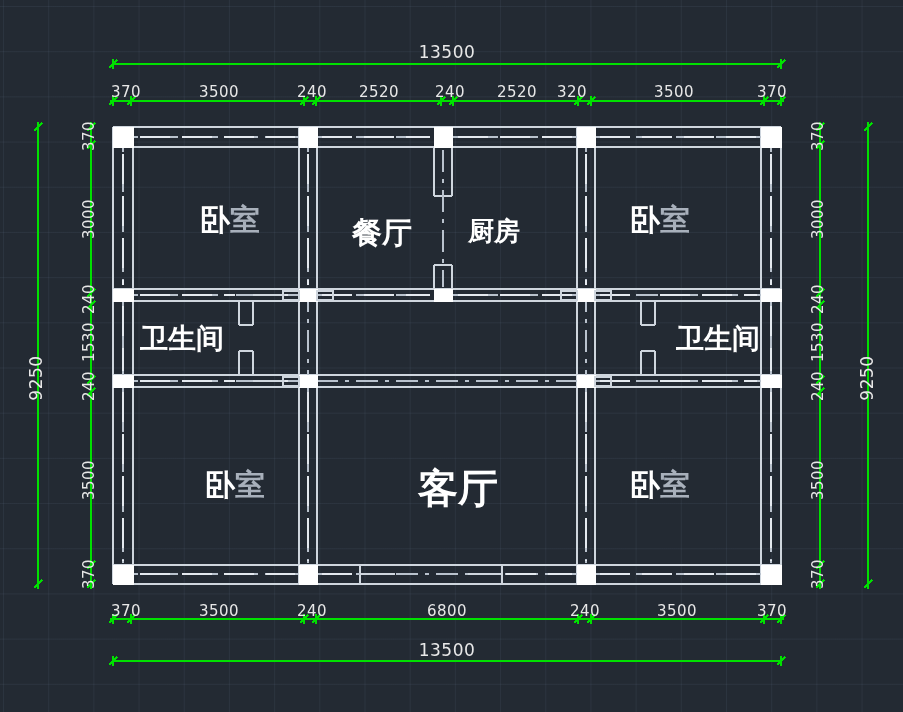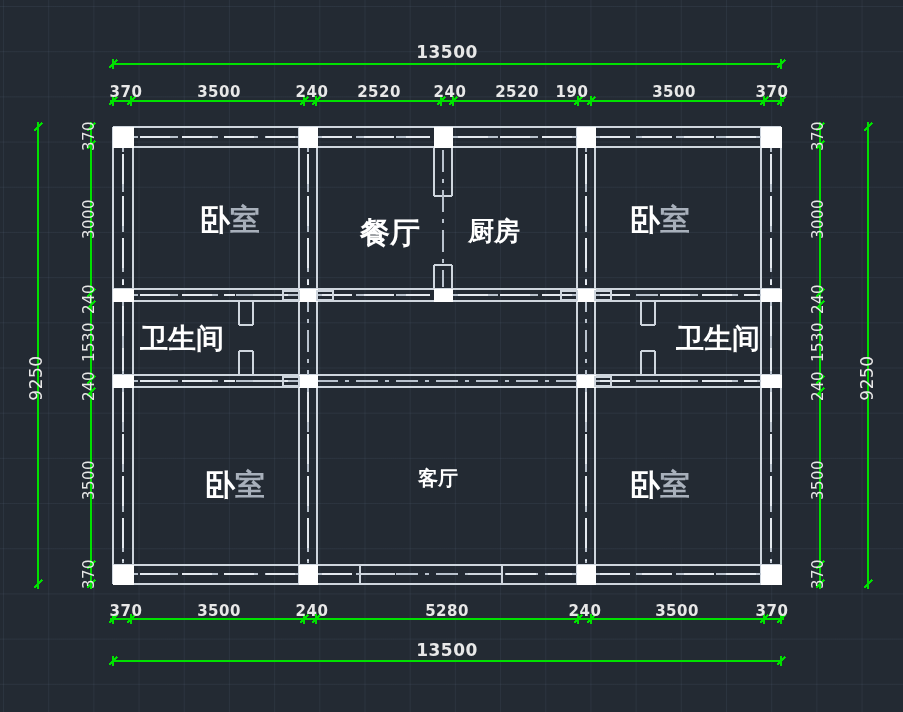--- a/index.html
+++ b/index.html
@@ -54,21 +54,20 @@
     font-family: "DejaVu Sans", "Liberation Sans", sans-serif;
     white-space: nowrap;
     user-select: none;
     letter-spacing: 0.5px;
   }
   .dim-text.vert {
     transform-origin: 0 0;
   }
   .dim-text.center {
     transform: translateX(-50%);
-    font-weight: bold;
   }
 </style>
 </head>
 <body>
 
 <div id="app">
 
   <div id="grid"></div>
 
   <svg id="drawing" viewBox="0 0 903 712" width="903" height="712" shape-rendering="crispEdges">
@@ -291,58 +290,58 @@
       <use href="#tick-mark" x="868" y="584"></use>
     </g>
   </svg>
 
   <div id="text-layer">
 
     <div class="room-label" style="left:200px; top:205px; font-size:30px;">
       <span class="ch lbl-primary">卧</span><span class="ch lbl-dim">室</span>
     </div>
 
-    <div class="room-label lbl-primary" style="left:360px; top:218px; font-size:30px;">餐厅</div>
+    <div class="room-label lbl-primary" style="left:352px; top:218px; font-size:30px;">餐厅</div>
 
     <div class="room-label lbl-primary" style="left:468px; top:218px; font-size:26px;">厨房</div>
 
     <div class="room-label" style="left:630px; top:205px; font-size:30px;">
       <span class="ch lbl-primary">卧</span><span class="ch lbl-dim">室</span>
     </div>
 
     <div class="room-label lbl-primary" style="left:140px; top:325px; font-size:28px;">卫生间</div>
 
     <div class="room-label lbl-primary" style="left:676px; top:325px; font-size:28px;">卫生间</div>
 
     <div class="room-label" style="left:205px; top:470px; font-size:30px;">
       <span class="ch lbl-primary">卧</span><span class="ch lbl-dim">室</span>
     </div>
 
-    <div class="room-label lbl-primary" style="left:418px; top:468px; font-size:20px;">客厅</div>
+    <div class="room-label lbl-primary" style="left:418px; top:468px; font-size:40px;">客厅</div>
 
     <div class="room-label" style="left:630px; top:470px; font-size:30px;">
       <span class="ch lbl-primary">卧</span><span class="ch lbl-dim">室</span>
     </div>
 
     <div class="dim-text center" style="left:447px; top:42px; font-size:17px;">13500</div>
 
     <div class="dim-text center" style="left:126px; top:83px;">370</div>
     <div class="dim-text center" style="left:219px; top:83px;">3500</div>
     <div class="dim-text center" style="left:312px; top:83px;">240</div>
     <div class="dim-text center" style="left:379px; top:83px;">2520</div>
     <div class="dim-text center" style="left:450px; top:83px;">240</div>
     <div class="dim-text center" style="left:517px; top:83px;">2520</div>
-    <div class="dim-text center" style="left:572px; top:83px;">190</div>
+    <div class="dim-text center" style="left:572px; top:83px;">320</div>
     <div class="dim-text center" style="left:674px; top:83px;">3500</div>
     <div class="dim-text center" style="left:772px; top:83px;">370</div>
 
     <div class="dim-text center" style="left:126px; top:602px;">370</div>
     <div class="dim-text center" style="left:219px; top:602px;">3500</div>
     <div class="dim-text center" style="left:312px; top:602px;">240</div>
-    <div class="dim-text center" style="left:447px; top:602px;">5280</div>
+    <div class="dim-text center" style="left:447px; top:602px;">6800</div>
     <div class="dim-text center" style="left:585px; top:602px;">240</div>
     <div class="dim-text center" style="left:677px; top:602px;">3500</div>
     <div class="dim-text center" style="left:772px; top:602px;">370</div>
 
     <div class="dim-text center" style="left:447px; top:640px; font-size:17px;">13500</div>
 
     <div class="dim-text vert" style="left:26px; top:378px; font-size:17px; transform:rotate(-90deg) translateX(-50%);">9250</div>
 
     <div class="dim-text vert" style="left:80px; top:136px; transform:rotate(-90deg) translateX(-50%);">370</div>
     <div class="dim-text vert" style="left:80px; top:219px; transform:rotate(-90deg) translateX(-50%);">3000</div>

